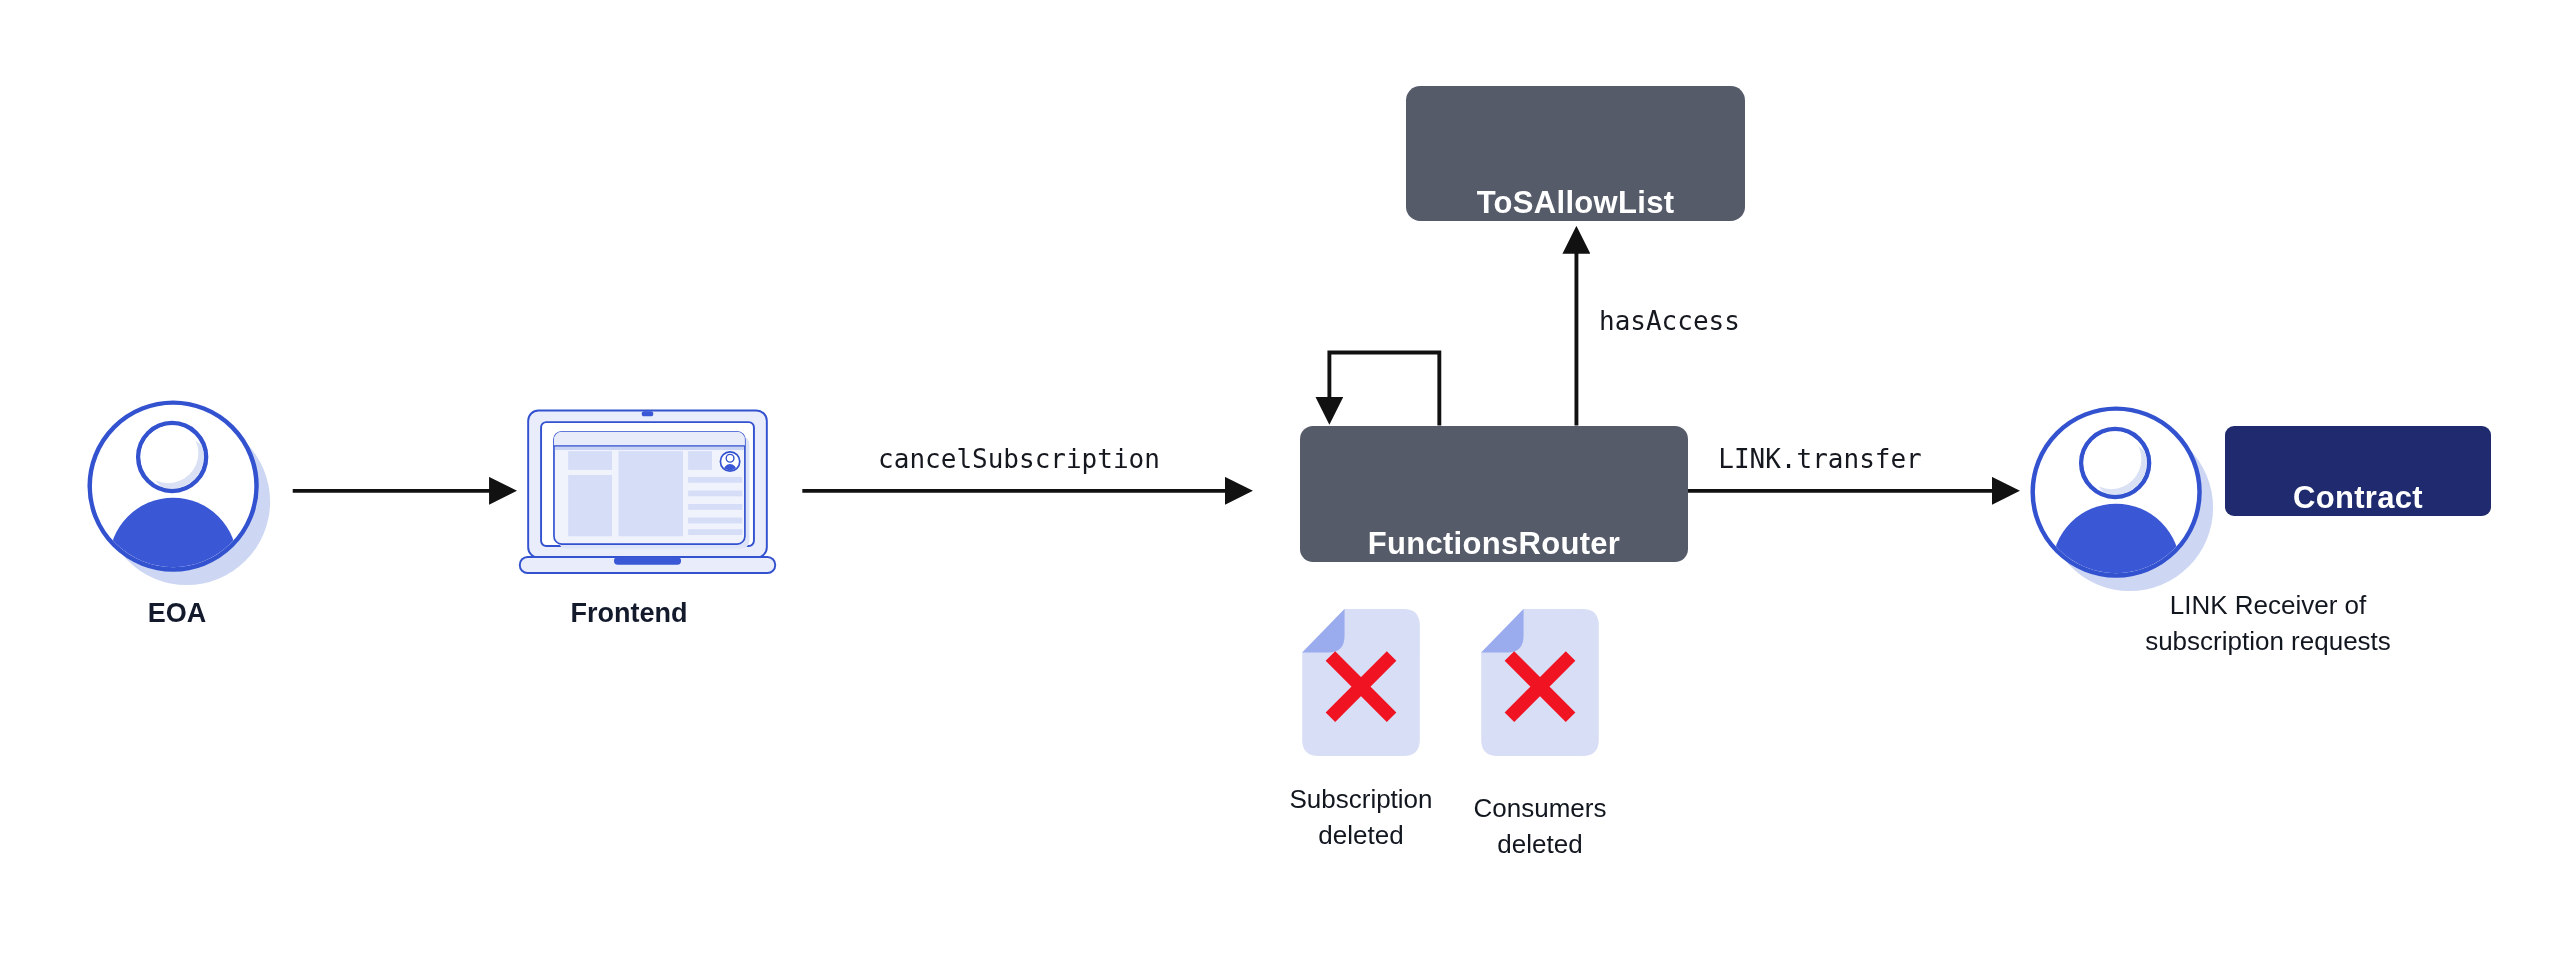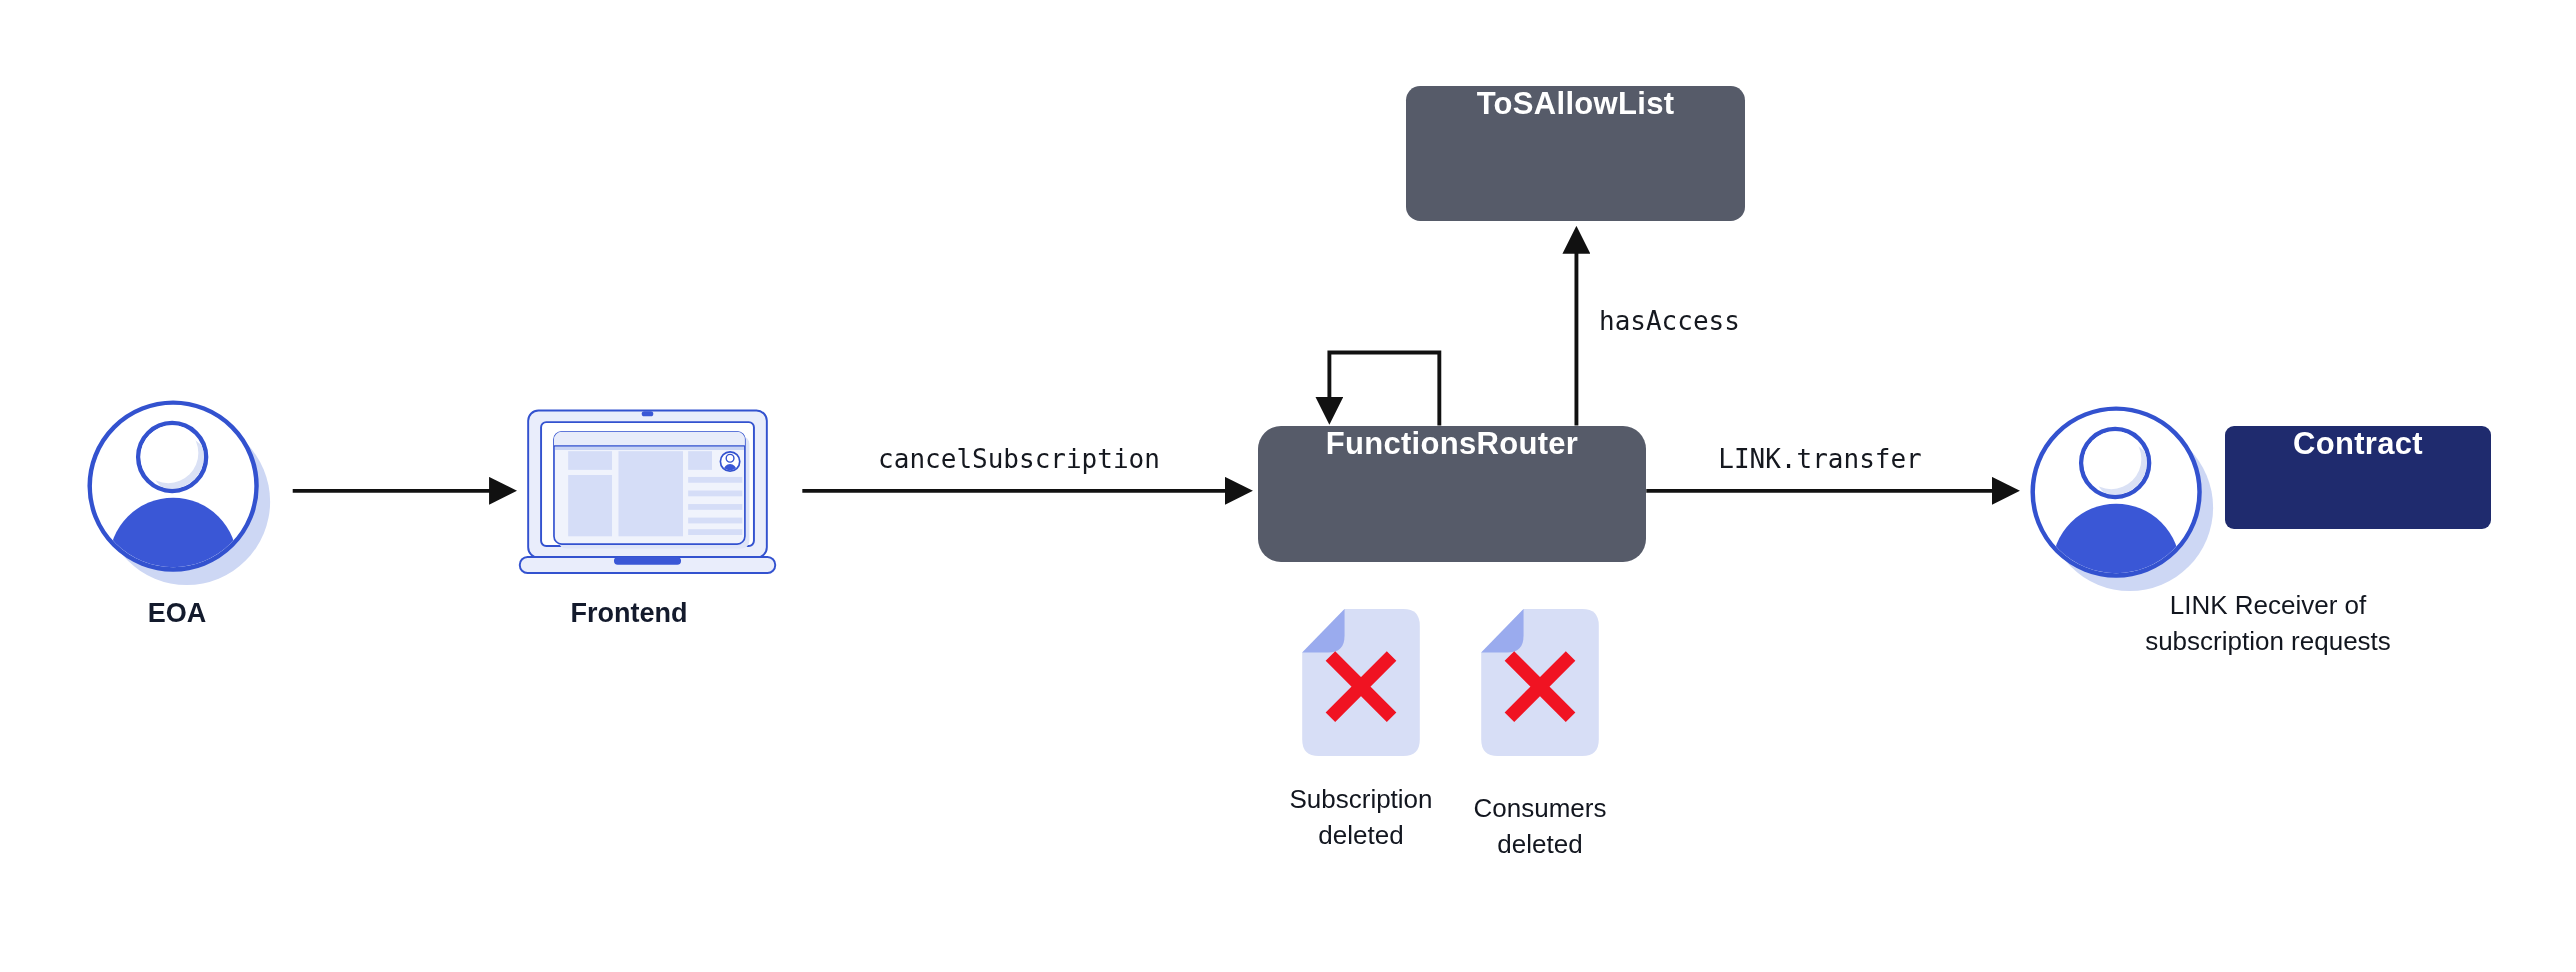--- a/index.html
+++ b/index.html
@@ -8,21 +8,21 @@
     --topbar-strip:#C9D4F4; --browser-shadow:#DEE4F8; --doc-fill:#D7DEF6; --fold-fill:#9AABEE;
     --red-x:#F01322; --box-slate:#565B69; --box-navy:#1F2B6E; --arrow:#111111; --text-dark:#131A2C;
   }
   html,body{margin:0;padding:0;background:#fff;}
   .stage{position:relative;width:2576px;height:972px;background:#fff;overflow:hidden;
          font-family:"Liberation Sans",sans-serif;}
   .abs{position:absolute;}
   .connectors{position:absolute;left:0;top:0;}
 
   
-  .box{position:absolute;display:flex;align-items:flex-start;justify-content:center;
+  .box{position:absolute;display:flex;align-items:flex-end;justify-content:center;
        color:#fff;font-weight:bold;font-size:31px;letter-spacing:0.3px;}
   .box.slate{background:var(--box-slate);border-radius:14.2px;}
   .box.navy{background:var(--box-navy);border-radius:9px;}
 
   
   .node-label{position:absolute;transform:translateX(-50%);font-weight:bold;font-size:27px;
               color:var(--text-dark);white-space:nowrap;}
   .caption{position:absolute;transform:translateX(-50%);font-size:26px;line-height:36px;
            color:#12161F;text-align:center;white-space:nowrap;}
   .edge-label{position:absolute;font-family:"DejaVu Sans Mono","Liberation Mono",monospace;
@@ -110,24 +110,24 @@
   </svg>
   <div class="node-label" style="left:629px;top:598px">Frontend</div>
 
   <div class="edge-label centered" style="left:1019px;top:442px">cancelSubscription</div>
   <div class="edge-label" style="left:1599px;top:304px">hasAccess</div>
   <div class="edge-label centered" style="left:1820px;top:442px">LINK.transfer</div>
 
   <div class="box slate" style="left:1406px;top:86px;width:339px;height:135px">
     <span>ToSAllowList</span>
   </div>
-  <div class="box slate" style="left:1258px;top:426px;width:388px;height:136px;border-radius:23px">
+  <div class="box slate" style="left:1300px;top:426px;width:388px;height:136px;border-radius:13px">
     <span>FunctionsRouter</span>
   </div>
-  <div class="box navy" style="left:2225px;top:426px;width:266px;height:103px">
+  <div class="box navy" style="left:2225px;top:426px;width:266px;height:90px">
     <span>Contract</span>
   </div>
 
   <svg class="abs" style="left:2023px;top:397px" width="194" height="194" viewBox="0 0 100 100">
     <circle cx="55" cy="57" r="43" class="f-shadow"></circle>
     <circle cx="48" cy="49" r="43" class="f-white st" stroke-width="2.3"></circle>
     <clipPath id="pc2">
         <circle cx="48" cy="49" r="41.8"></circle>
       </clipPath>
     <g clip-path="url(#pc2)">

